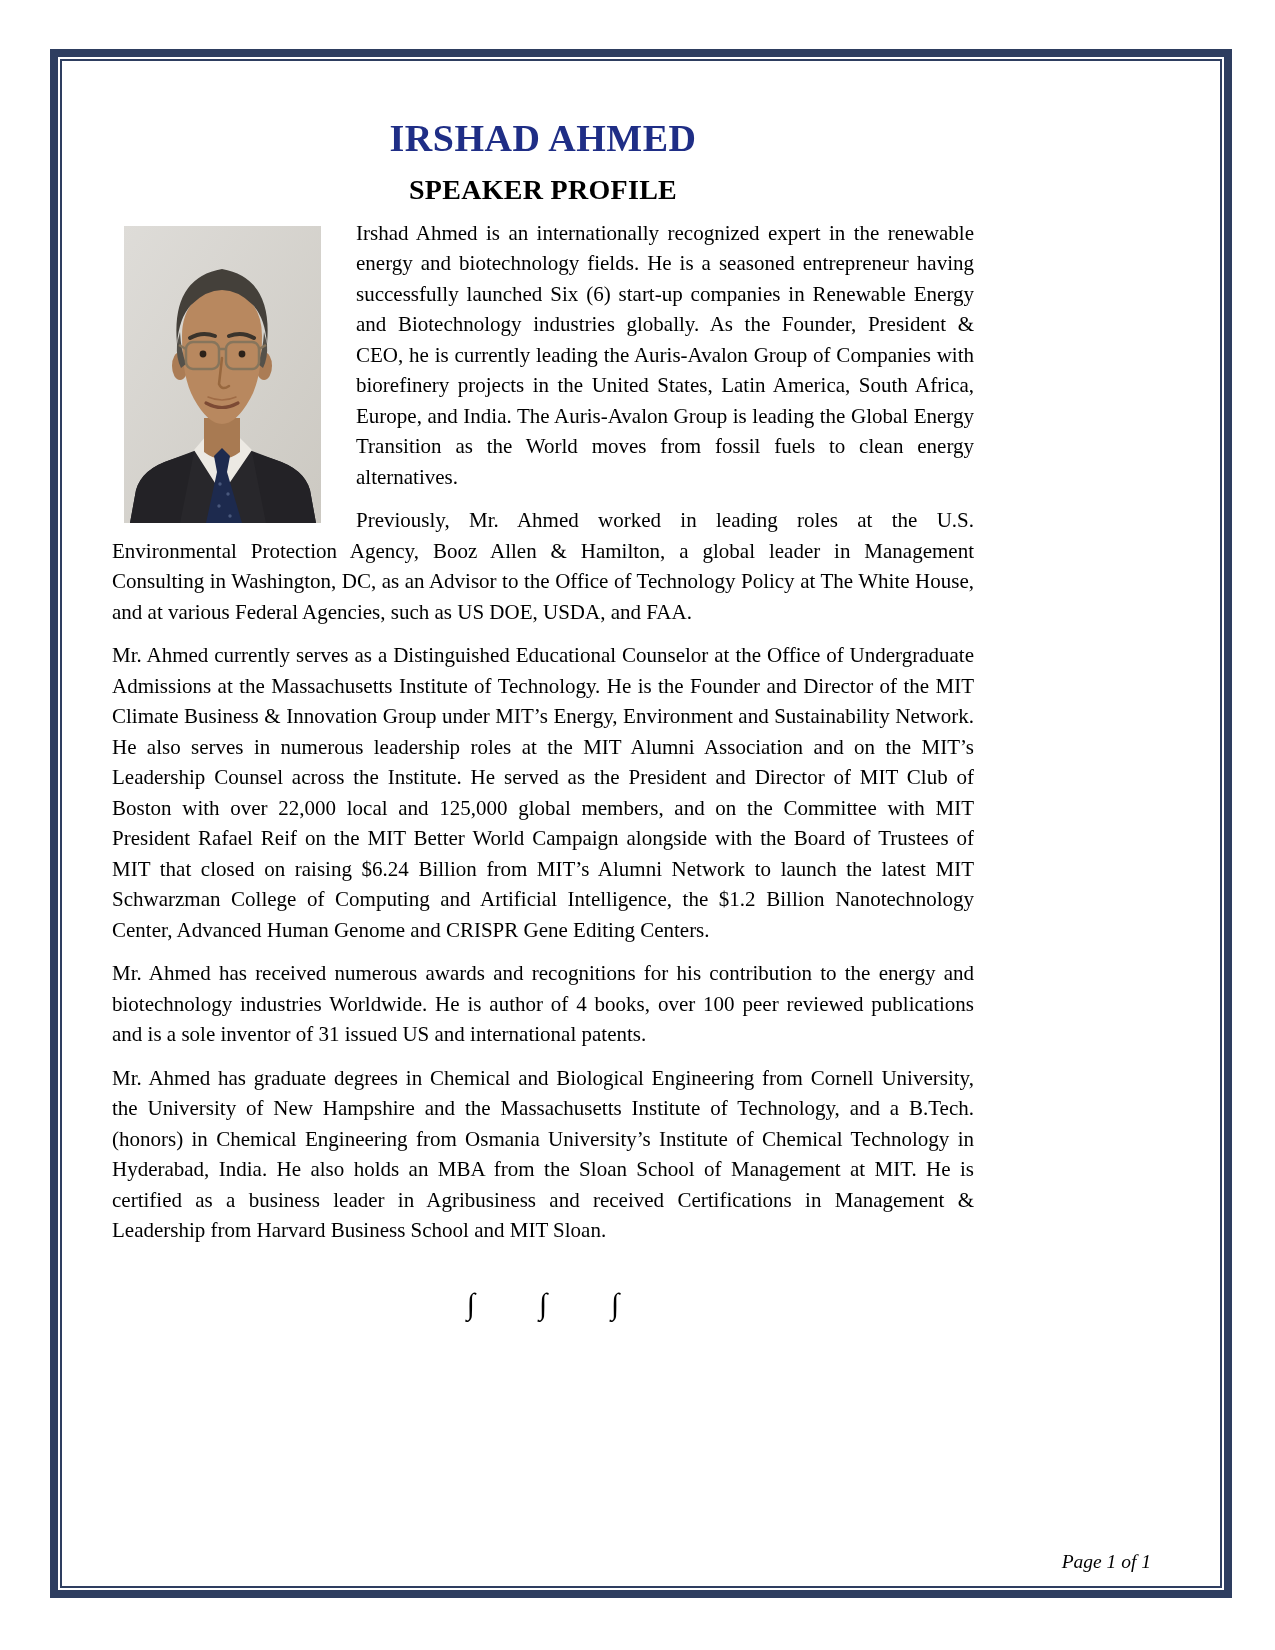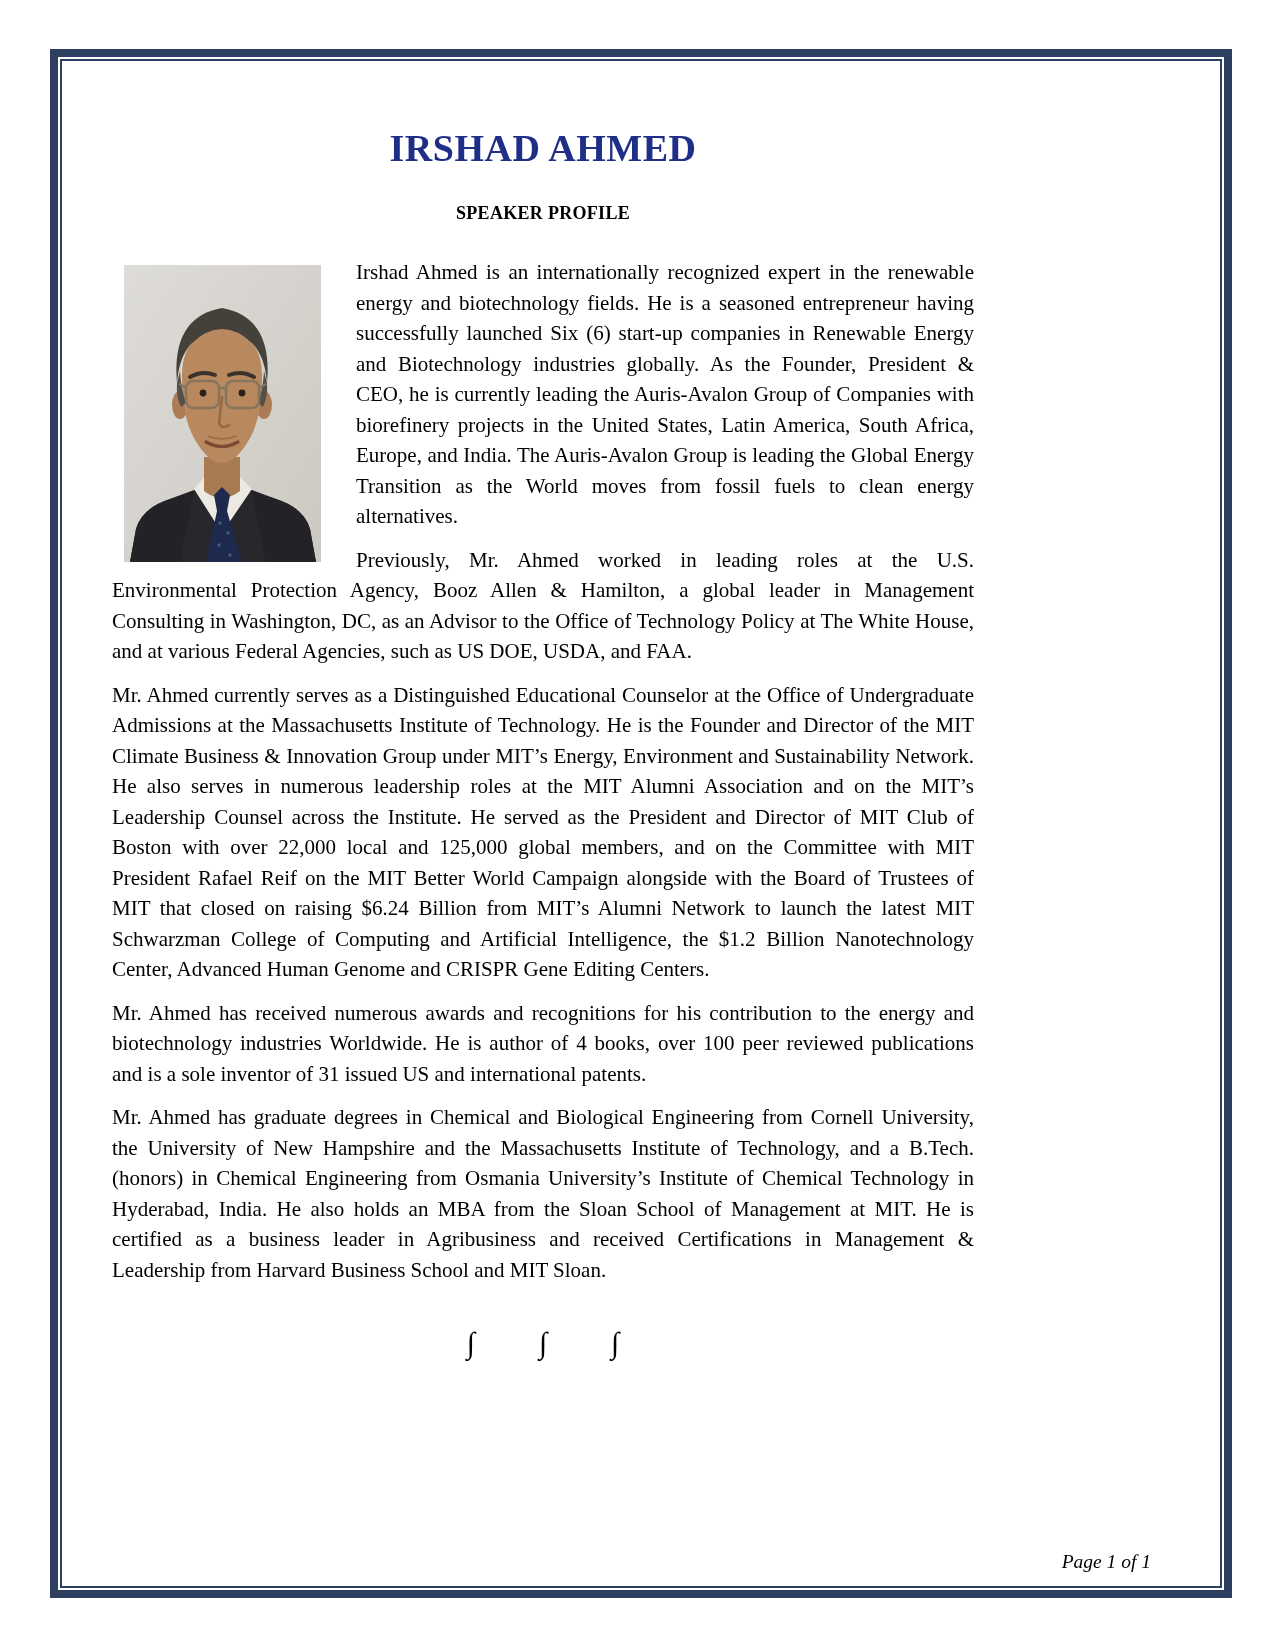--- a/index.html
+++ b/index.html
@@ -16,32 +16,32 @@
   }
   .frame{
     position:absolute;left:50px;top:49px;width:1182px;height:1549px;
     border:8px solid var(--navy);box-sizing:border-box;
   }
   .frame-inner{
     position:absolute;inset:2px;border:2px solid var(--navy);
   }
   .content{
     position:absolute;left:50px;top:49px;width:998px;height:1549px;
-    box-sizing:border-box;padding:14px 74px 0 62px;
+    box-sizing:border-box;padding:4px 74px 0 62px;
   }
   .doc-title{
     margin:64px 0 0;text-align:center;font-size:38px;font-weight:bold;
     color:var(--title-blue);letter-spacing:0.5px;line-height:1.15;
   }
   .doc-subtitle{
-    margin:32px 0 0;text-align:center;font-size:18px;font-weight:bold;
+    margin:13px 0 0;text-align:center;font-size:28px;font-weight:bold;
     color:#000;line-height:1.15;letter-spacing:0.3px;
   }
   .body-text{
-    margin-top:34px;font-size:21px;line-height:30.5px;text-align:justify;
+    margin-top:12px;font-size:21px;line-height:30.5px;text-align:justify;
   }
   .body-text p{margin:0 0 13px;}
   .photo{
     float:left;width:197px;height:297px;margin:8px 35px 8px 12px;
     background:var(--photo-bg);
   }
   .photo svg{display:block;}
   .separator{
     clear:both;margin-top:42px;display:flex;justify-content:center;gap:64px;
     font-size:30px;line-height:32px;color:#000;

